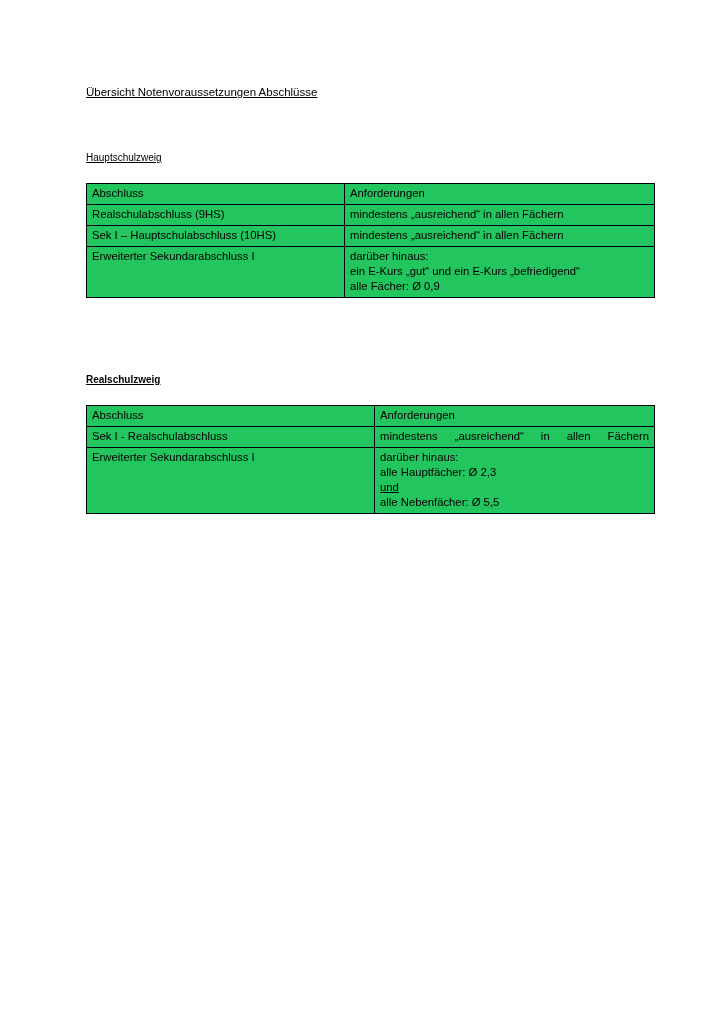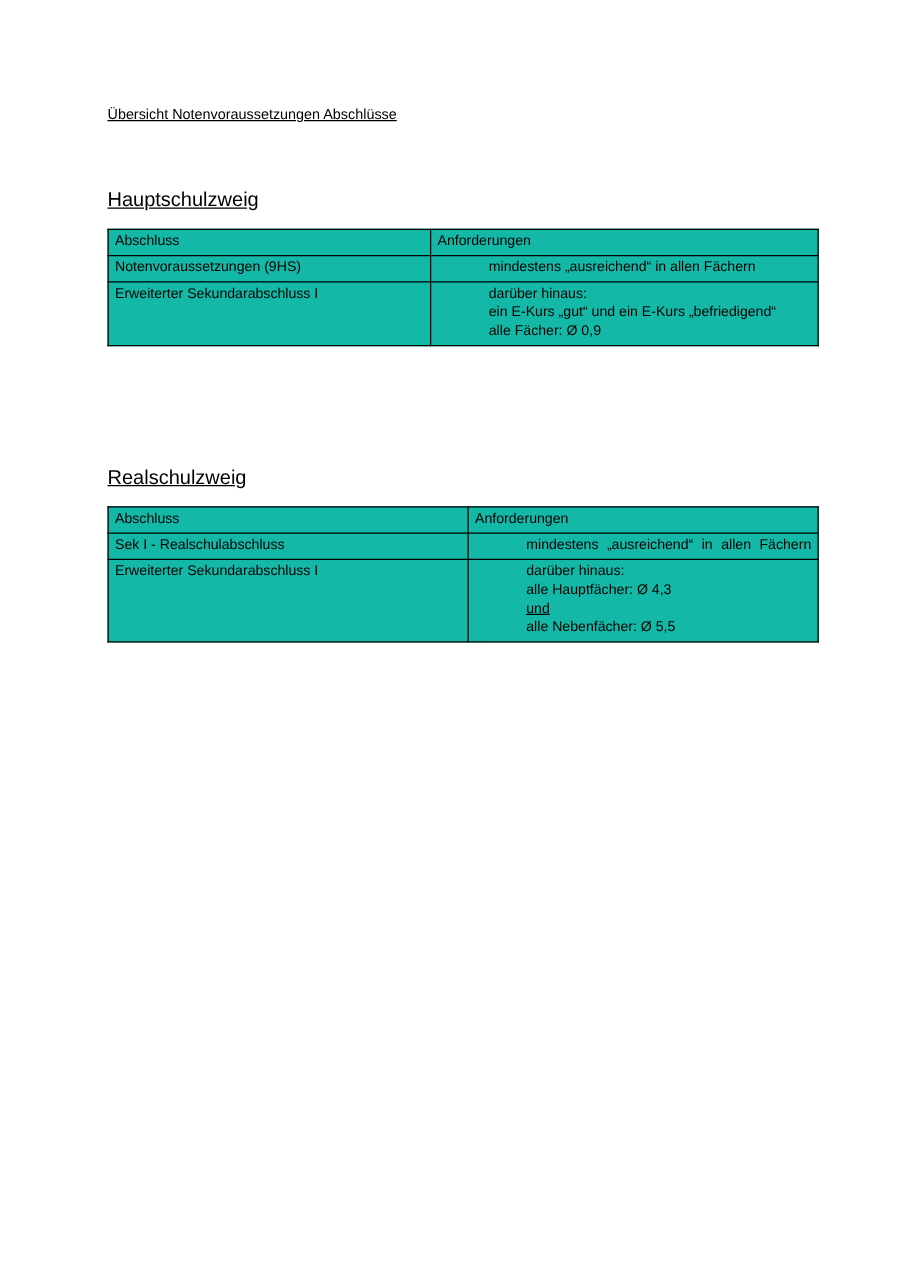--- a/index.html
+++ b/index.html
@@ -26,33 +26,33 @@
     position: absolute;
     left: 86px;
     top: 86px;
     font-size: 11.5px;
     text-decoration: underline;
     white-space: nowrap;
   }
   .section-heading {
     position: absolute;
     left: 86px;
-    font-size: 16px;
+    font-size: 10px;
     text-decoration: underline;
     white-space: nowrap;
   }
   #heading-haupt { top: 152px; }
-  #heading-real  { top: 374px; }
+  #heading-real  { top: 374px; font-weight: bold; }
 
   table.grades {
     position: absolute;
     border-collapse: collapse;
     table-layout: fixed;
     font-size: 11.3px;
-    background: #14b8a6;
+    background: #22c55e;
   }
   table.grades td {
     border: 1px solid #000000;
     padding: 2px 5px 3px 5px;
     vertical-align: top;
     line-height: 1.33;
   }
   #table-haupt {
     left: 86px;
     top: 183px;
@@ -62,21 +62,21 @@
   #table-haupt .col-b { width: 310px; }
 
   #table-real {
     left: 86px;
     top: 405px;
     width: 568px;
   }
   #table-real .col-a { width: 288px; }
   #table-real .col-b { width: 280px; }
 
-  .cell-lines > div { white-space: nowrap; margin-left: 41px; }
+  .cell-lines > div { white-space: nowrap; }
   .justify {
     text-align: justify;
     text-align-last: justify;
     white-space: normal;
   }
   .underline-word { text-decoration: underline; font-weight: normal; }
 </style>
 </head>
 <body>
 
@@ -90,21 +90,27 @@
     <colgroup>
       <col class="col-a">
       <col class="col-b">
     </colgroup>
     <tbody>
       <tr>
         <td>Abschluss</td>
         <td>Anforderungen</td>
       </tr>
       <tr>
-        <td>Notenvoraussetzungen (9HS)</td>
+        <td>Realschulabschluss (9HS)</td>
+        <td class="cell-lines">
+          <div>mindestens „ausreichend“ in allen Fächern</div>
+        </td>
+      </tr>
+      <tr>
+        <td>Sek I – Hauptschulabschluss (10HS)</td>
         <td class="cell-lines">
           <div>mindestens „ausreichend“ in allen Fächern</div>
         </td>
       </tr>
       <tr>
         <td>Erweiterter Sekundarabschluss I</td>
         <td class="cell-lines">
           <div>darüber hinaus:</div>
           <div>ein E-Kurs „gut“ und ein E-Kurs „befriedigend“</div>
           <div>alle Fächer: Ø 0,9</div>
@@ -128,21 +134,21 @@
       <tr>
         <td>Sek I - Realschulabschluss</td>
         <td class="cell-lines">
           <div class="justify">mindestens „ausreichend“ in allen Fächern</div>
         </td>
       </tr>
       <tr>
         <td>Erweiterter Sekundarabschluss I</td>
         <td class="cell-lines">
           <div>darüber hinaus:</div>
-          <div>alle Hauptfächer: Ø 4,3</div>
+          <div>alle Hauptfächer: Ø 2,3</div>
           <div class="underline-word">und</div>
           <div>alle Nebenfächer: Ø 5,5</div>
         </td>
       </tr>
     </tbody>
   </table>
 
 </div>
 
 </body></html>

